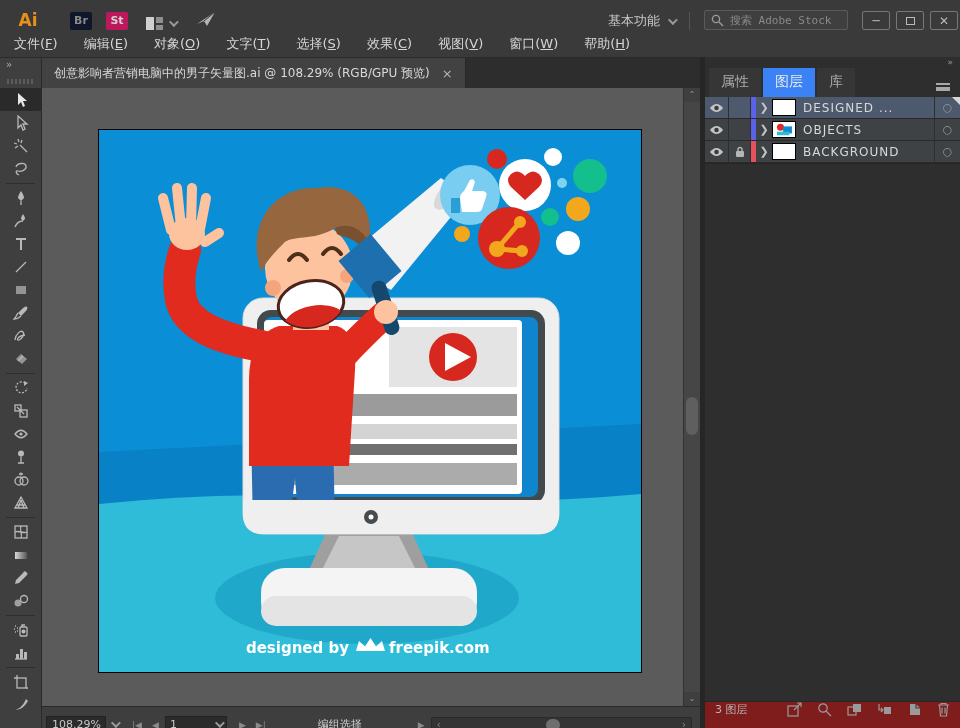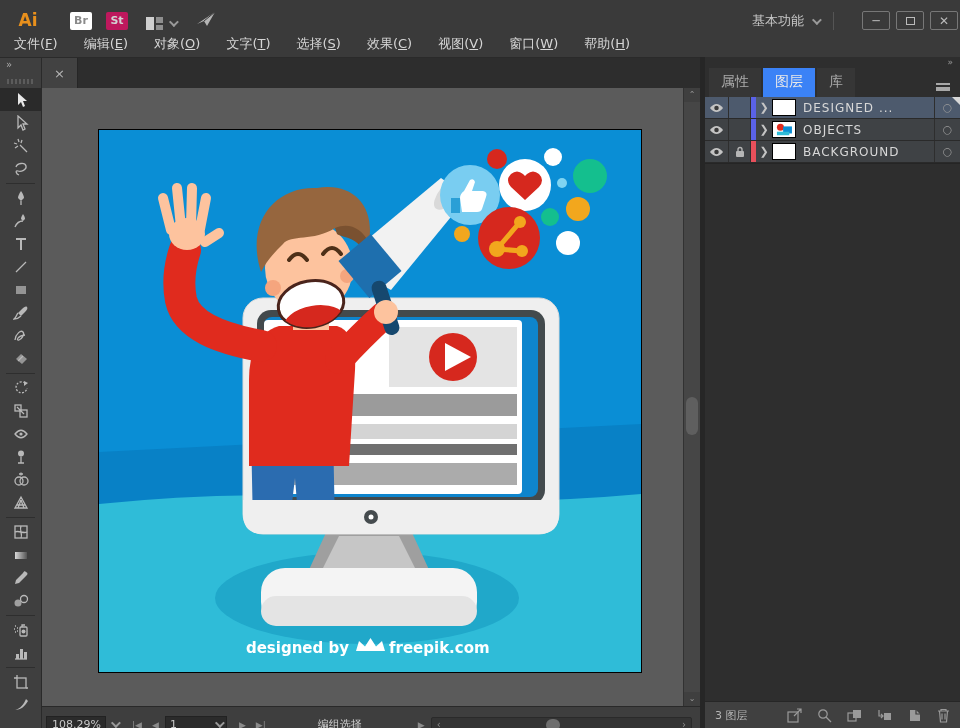--- a/index.html
+++ b/index.html
@@ -8,21 +8,21 @@
     position:relative; width:960px; height:728px; overflow:hidden;
     background:#3a3a3a; font-family:"DejaVu Sans","Liberation Sans",sans-serif;
     color:#cfcfcf; font-size:12px; user-select:none;
   }
   
   .titlebar { position:absolute; left:0; top:0; width:960px; height:30px;
     display:flex; align-items:flex-end; background:#3a3a3a;margin-left:8px; }
   .ai-logo { width:40px; text-align:center; font-weight:bold; font-size:17px; color:#e8901c; }
   .badge { margin-left:22px; width:22px; height:18px; line-height:18px; text-align:center;
     border-radius:2px; font-size:11px; font-weight:bold; }
-  .badge.br { background:#ffffff; color:#8a8a8a; }
+  .badge.br { background:#0f172a; color:#8a8a8a; }
   .badge.st { background:#be185d; color:#d2d2d2; margin-left:14px;}
   .ws-icon { margin-left:18px; display:flex; align-items:center; gap:6px; }
   .chev { display:inline-block; width:7px; height:7px; border-right:2px solid #9a9a9a;
     border-bottom:2px solid #9a9a9a; transform:rotate(45deg) translateY(-2px); }
   .rocket { margin-left:20px; }
   .workspace { margin-left:auto; display:flex; align-items:center; gap:8px; color:#c8c8c8; font-size:13px;}
   .tb-divider { width:1px; height:18px; background:#555; margin:0 14px; }
   .searchbox { display:flex; align-items:center; gap:6px; width:144px; height:20px;
     border:1px solid #5a5a5a; border-radius:2px; padding:0 6px; background:#3f3f3f; }
   .searchbox input { flex:1; min-width:0; background:transparent; border:none; outline:none;
@@ -102,22 +102,22 @@
   .lrow .eyec { width:24px; display:flex; justify-content:center; border-right:1px solid #2e2e2e; align-self:stretch; align-items:center;}
   .lrow .lockc { width:22px; display:flex; justify-content:center; border-right:1px solid #2e2e2e; align-self:stretch; align-items:center;}
   .lrow .cbar { width:5px; align-self:stretch; }
   .lrow .expand { width:16px; text-align:center; color:#c5c5c5; font-size:11px; }
   .lrow .thumb { width:24px; height:17px; border:1px solid #000; margin-right:7px; background:#fff; overflow:hidden;}
   .lrow .lname { flex:1; font-size:12px; letter-spacing:1px; color:#d8d8d8; white-space:nowrap; overflow:hidden;}
   .lrow .target { width:26px; text-align:center; color:#9a9a9a; font-size:11px; border-left:1px solid #2e2e2e; align-self:stretch; line-height:22px;}
   .sel-corner { position:absolute; right:0; top:0; width:0; height:0;
     border-left:8px solid transparent; border-top:8px solid #d8d8d8; }
   .rp-empty { flex:1; background:#2e2e2e; border-top:1px solid #252525; }
-  .rp-bottom { height:27px; background:#404040; border-top:1px solid #262626;
-    display:flex; align-items:center; font-size:11px; color:#b5b5b5; padding:0 10px; }
+  .rp-bottom { height:27px; background:#7f1d1d; border-top:1px solid #262626;
+    display:flex; align-items:flex-start; font-size:11px; color:#b5b5b5; padding:0 10px; }
   .rp-icons { margin-left:auto; display:flex; gap:15px; align-items:center; }
   .rp-icons svg { stroke:#9a9a9a; fill:none; stroke-width:1.2; }
   .rp-icons svg .f { fill:#9a9a9a; stroke:none; }
   .thumb2 svg, .thumb3 div { width:100%; height:100%; }
   .thumb3 { background:linear-gradient(#0a8ed5 0 62%, #3db9d6 62% 100%); }
 </style>
 </head>
 <body>
 
 <div id="app">
@@ -138,20 +138,27 @@
       <svg width="20" height="16" viewBox="0 0 20 16">
         <path d="M1,13 L19,1 L11,15 L8,10 Z" fill="#b5b5b5"></path>
         <path d="M8,10 L19,1" stroke="#3a3a3a" stroke-width="1"></path>
       </svg>
     </div>
     <div class="workspace">
       <span>基本功能</span>
       <span class="chev"></span>
     </div>
     <div class="tb-divider"></div>
+    <div class="searchbox">
+      <svg width="13" height="13" viewBox="0 0 13 13">
+        <circle cx="5" cy="5" r="3.6" stroke="#9a9a9a" fill="none" stroke-width="1.4"></circle>
+        <line x1="8" y1="8" x2="12" y2="12" stroke="#9a9a9a" stroke-width="1.4"></line>
+      </svg>
+      <input placeholder="搜索 Adobe Stock" style="">
+    </div>
     <div class="winbtns">
       <div class="winbtn">─</div>
       <div class="winbtn">
           <span class="maxbox"></span>
         </div>
       <div class="winbtn">✕</div>
     </div>
   </div>
 
   <div class="menubar">
@@ -165,20 +172,21 @@
     <div class="menu-item"><span>窗口(</span><span class="mn">W</span><span>)</span></div>
     <div class="menu-item"><span>帮助(</span><span class="mn">H</span><span>)</span></div>
   </div>
 
   <div class="tabbar">
     <div class="tools-header">
       <span class="dbl-arrow">»</span>
       <span class="grip"></span>
     </div>
     <div class="doc-tab">
+      <span>创意影响者营销电脑中的男子矢量图.ai @ 108.29% (RGB/GPU 预览)</span>
       <span class="tab-close">×</span>
     </div>
   </div>
 
   <div class="toolbar">
     <div class="tool active" title="selection-tool">
       <svg width="16" height="16">
           <path class="f" d="M5,1 L5,13 L8,10 L10,15 L12,14 L10,9 L14,9 Z"></path>
         </svg>
       </div>

